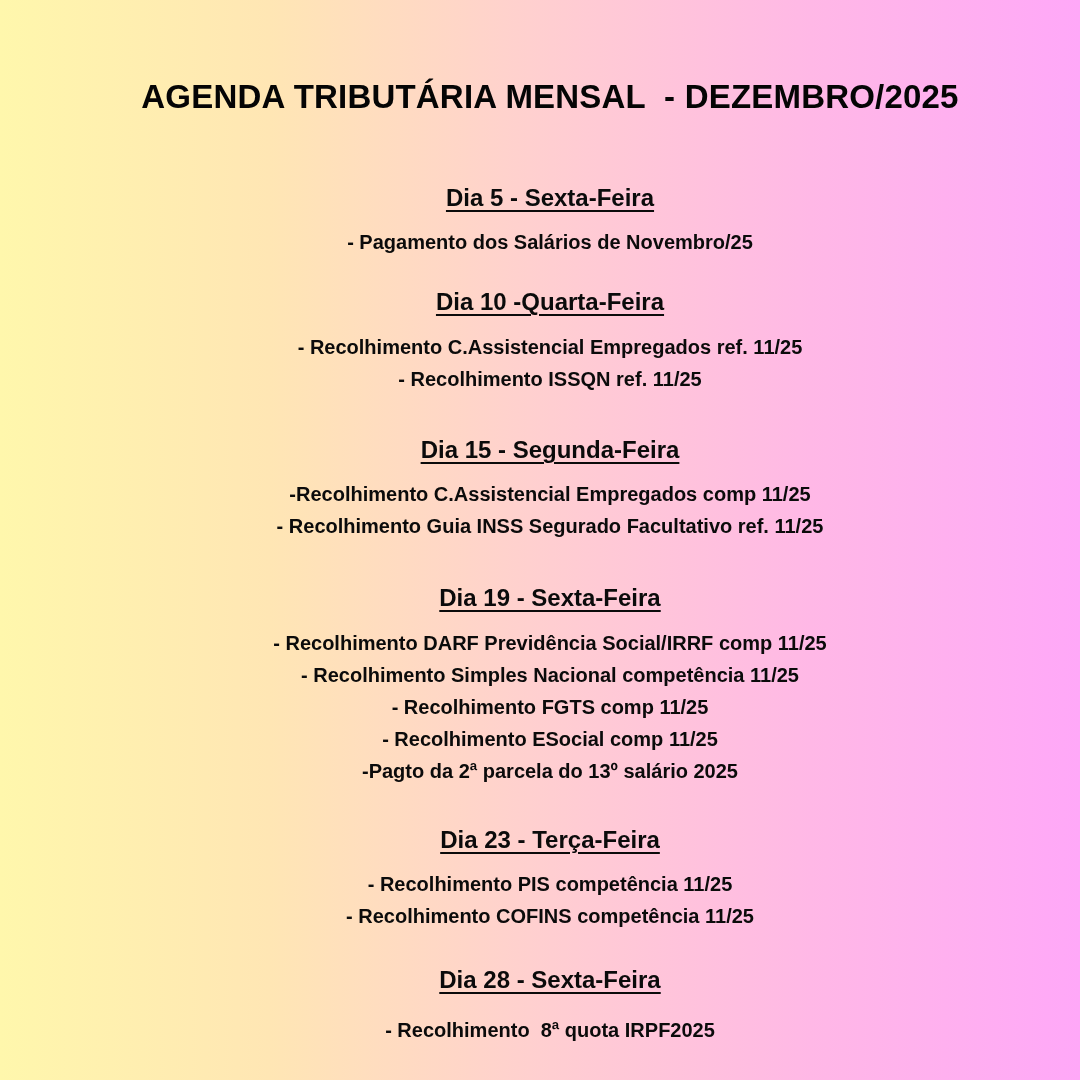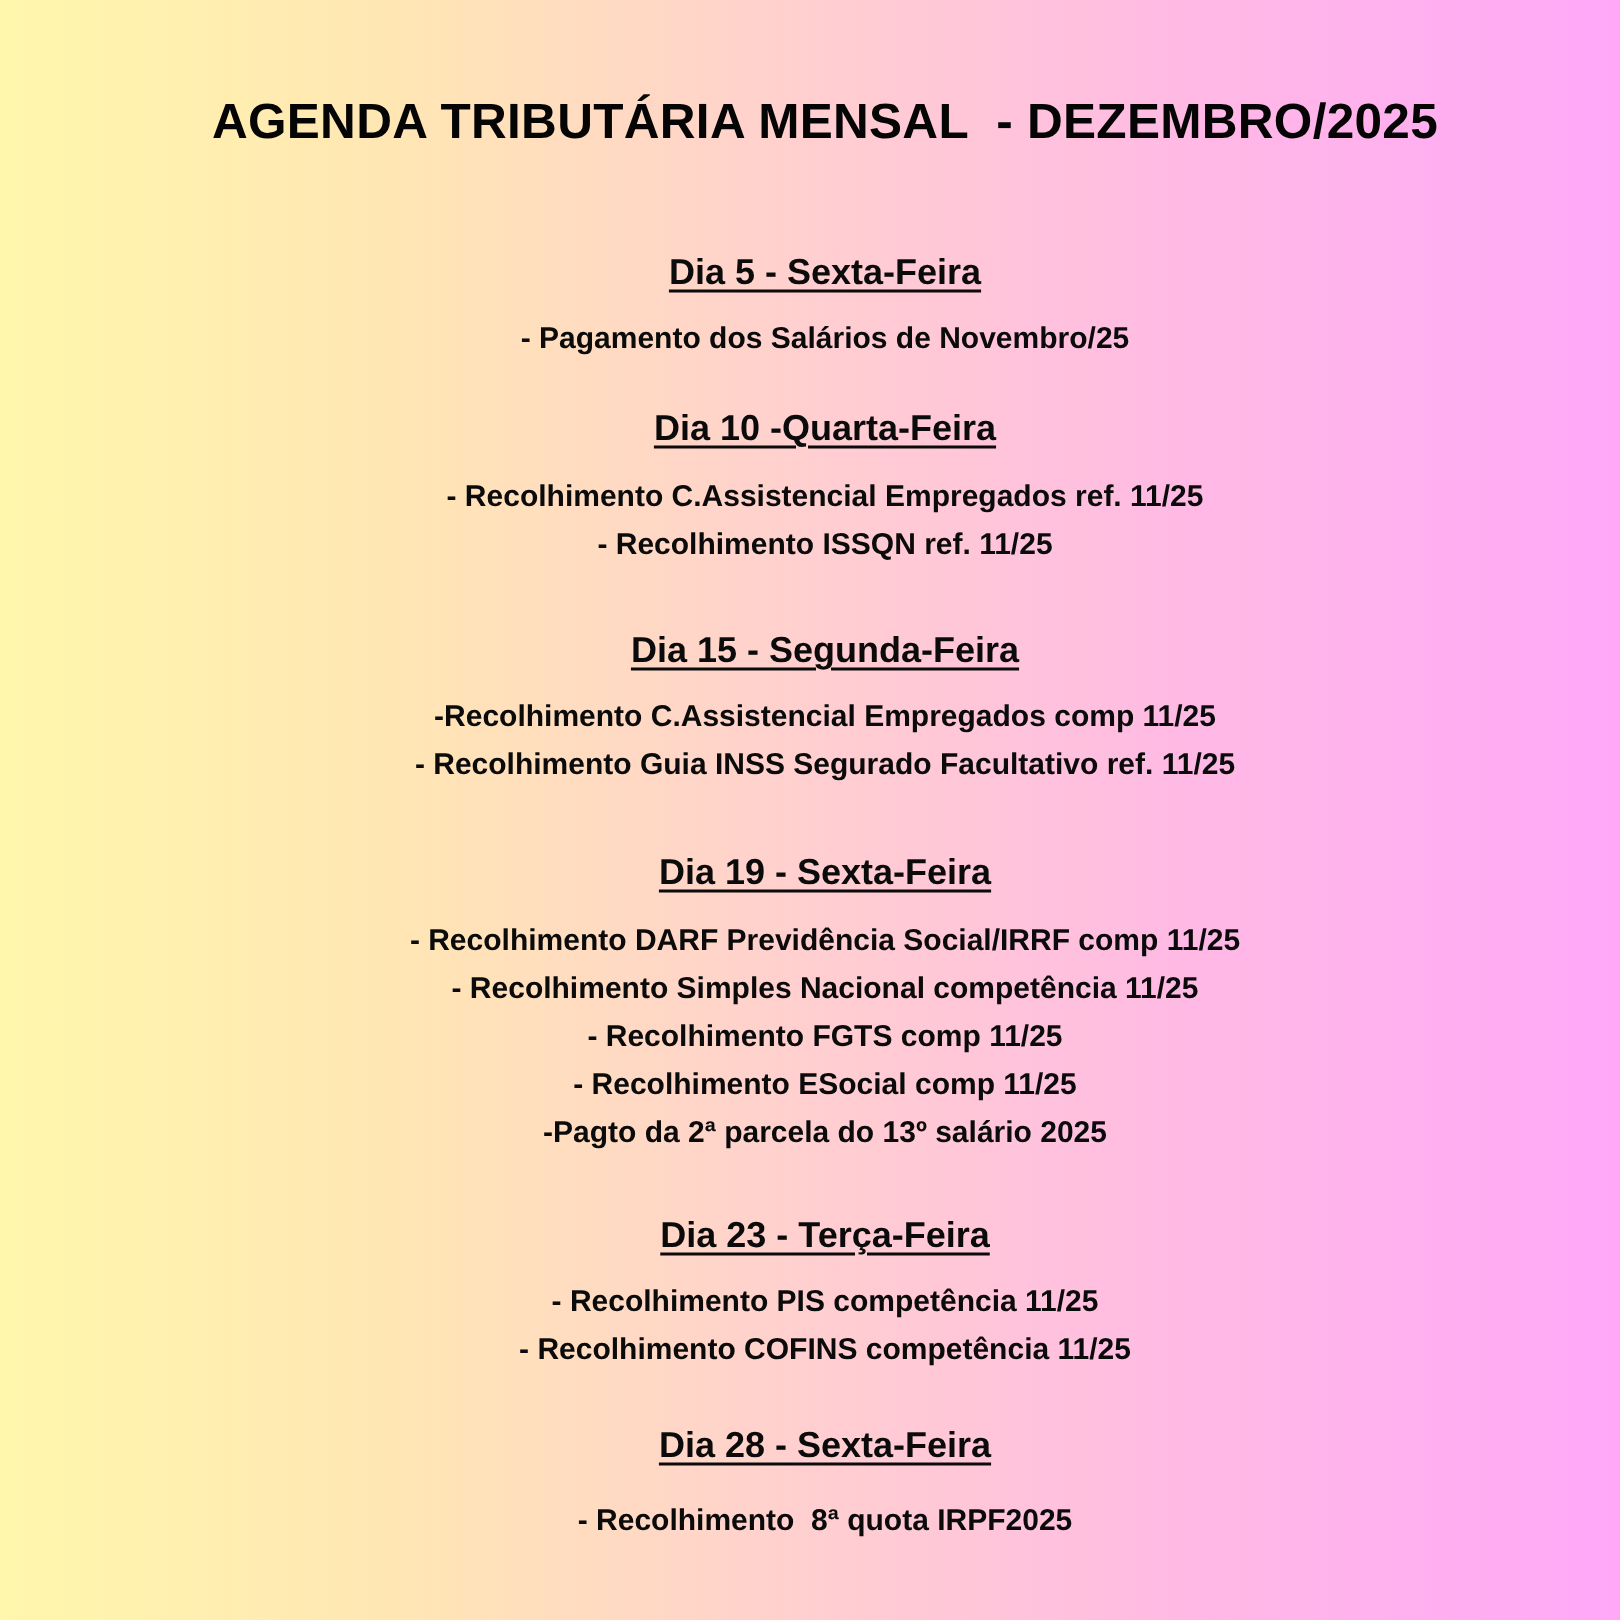--- a/index.html
+++ b/index.html
@@ -11,21 +11,21 @@
       height: 1080px;
       overflow: hidden;
       background: linear-gradient(to right, #fff7ac 0%, #ffe6b4 25%, #ffcfd0 50%, #ffb8e6 75%, #ffa8f8 100%);
       font-family: "Liberation Sans", "DejaVu Sans", sans-serif;
       color: #0b0b0b;
       position: relative;
     }
     .page {
       position: absolute;
       left: 0;
-      top: 0;
+      top: 16px;
       width: 1080px;
       height: 820px;
     }
     .title {
       position: absolute;
       left: 0;
       width: 1100px;
       top: 62px;
       text-align: center;
       font-size: 33px;

